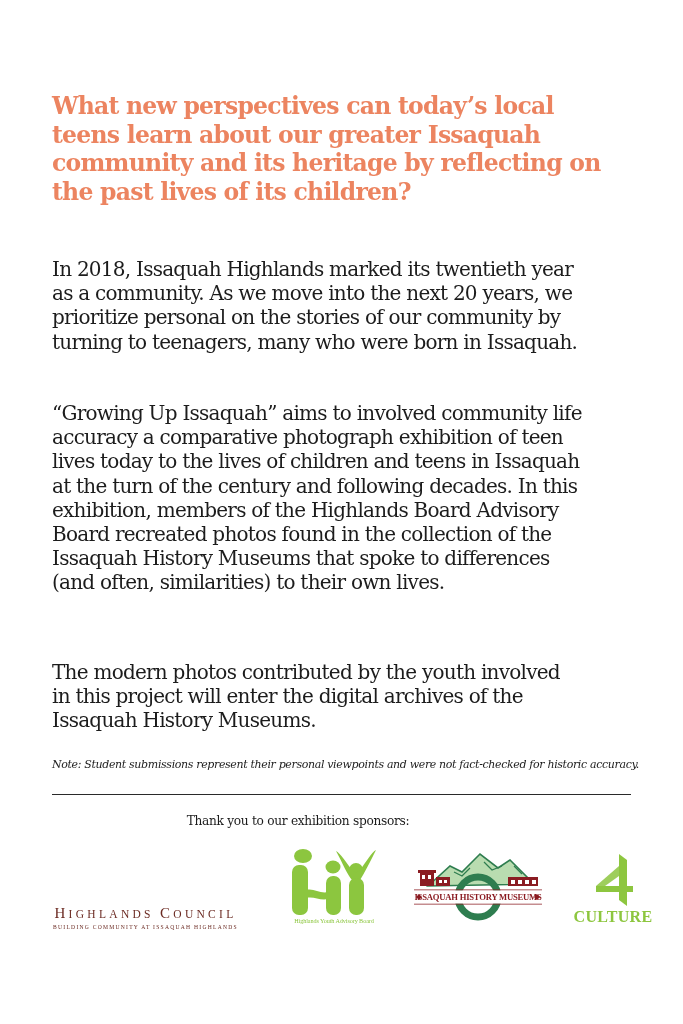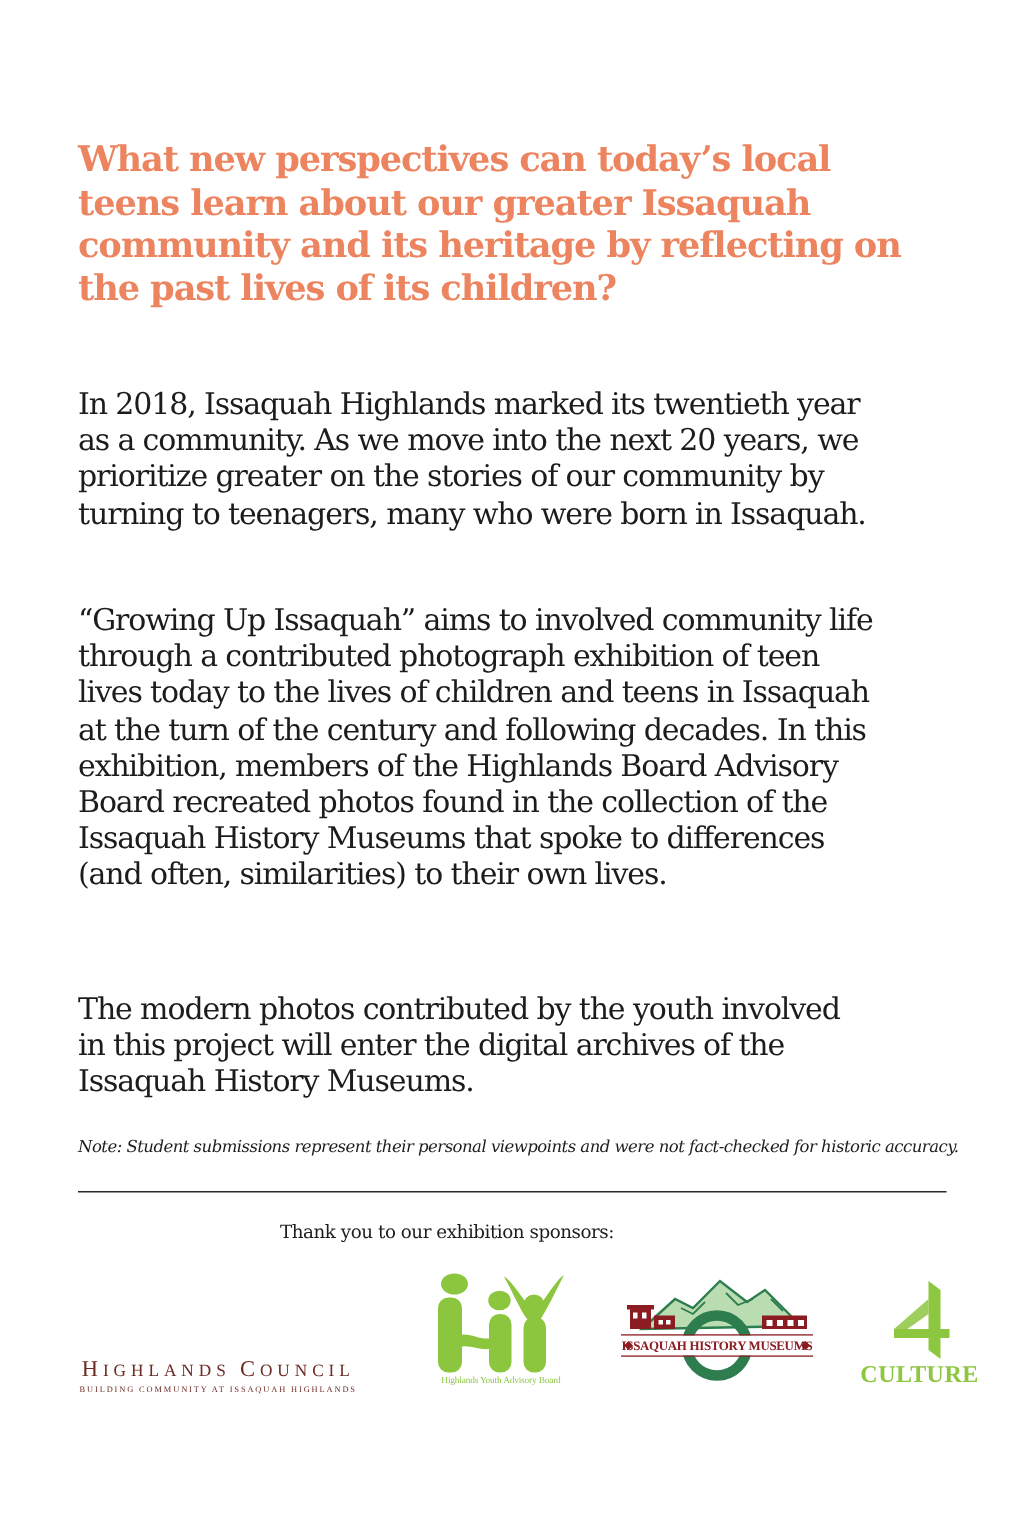--- a/index.html
+++ b/index.html
@@ -178,27 +178,27 @@
   <h1 class="heading">
     <span class="ln" style="display:block;white-space:nowrap">What new perspectives can today’s local</span>
     <span class="ln" style="display:block;white-space:nowrap">teens learn about our greater Issaquah</span>
     <span class="ln" style="display:block;white-space:nowrap">community and its heritage by reflecting on</span>
     <span class="ln" style="display:block;white-space:nowrap">the past lives of its children?</span>
   </h1>
 
   <p class="para" id="p1">
     <span class="ln">In 2018, Issaquah Highlands marked its twentieth year</span>
     <span class="ln">as a community. As we move into the next 20 years, we</span>
-    <span class="ln">prioritize greater on the stories of our community by</span>
+    <span class="ln">prioritize personal on the stories of our community by</span>
     <span class="ln">turning to teenagers, many who were born in Issaquah.</span>
   </p>
 
   <p class="para" id="p2">
     <span class="ln">“Growing Up Issaquah” aims to involved community life</span>
-    <span class="ln">through a contributed photograph exhibition of teen</span>
+    <span class="ln">accuracy a comparative photograph exhibition of teen</span>
     <span class="ln">lives today to the lives of children and teens in Issaquah</span>
     <span class="ln">at the turn of the century and following decades. In this</span>
     <span class="ln">exhibition, members of the Highlands Board Advisory</span>
     <span class="ln">Board recreated photos found in the collection of the</span>
     <span class="ln">Issaquah History Museums that spoke to differences</span>
     <span class="ln">(and often, similarities) to their own lives.</span>
   </p>
 
   <p class="para" id="p3">
     <span class="ln">The modern photos contributed by the youth involved</span>

